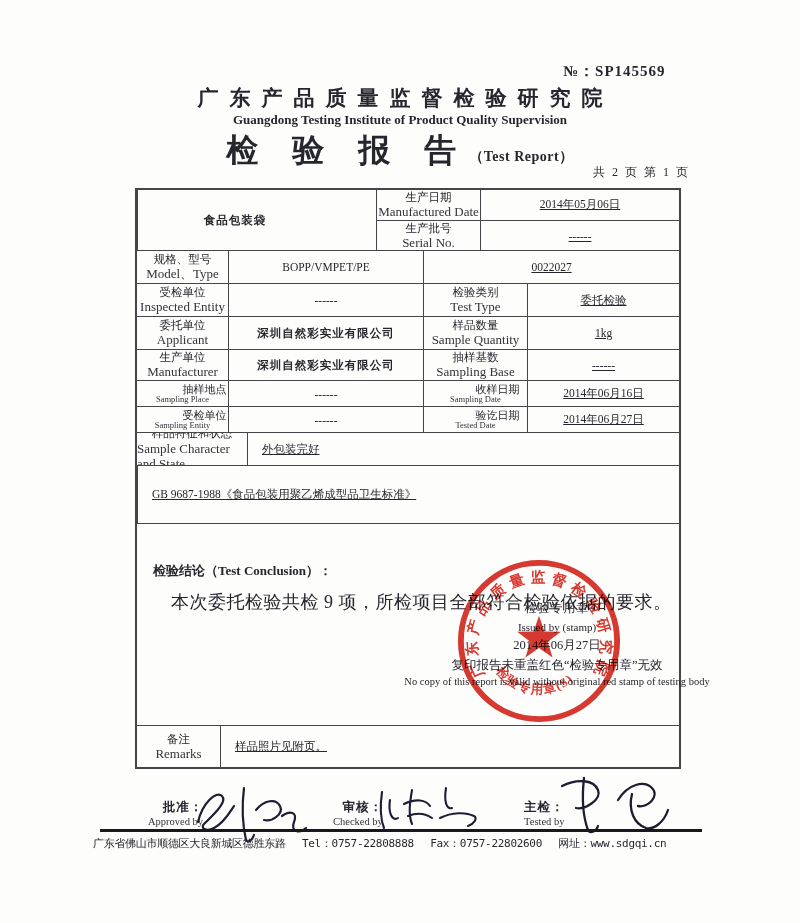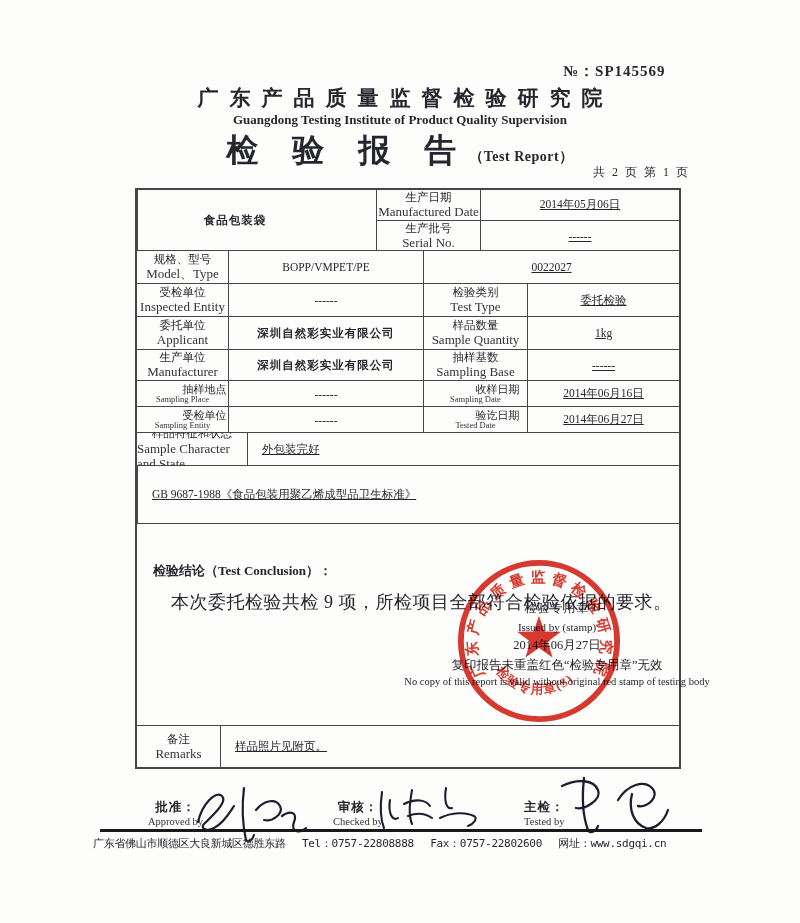--- a/index.html
+++ b/index.html
@@ -52,21 +52,21 @@
   .c-right .l3 { font-size:12.5px; margin-top:4px; }
   .c-right .l4 { font-size:12.5px; margin-top:3px; }
   .c-right .l5 { font-size:10.5px; margin-top:2px; white-space:nowrap; }
   .remarks { height:42px; }
 
   
   .stamp { position:absolute; left:318px; top:32px; width:168px; height:170px;
            mix-blend-mode:multiply; opacity:0.92; pointer-events:none; }
 
   
-  .sigline { position:absolute; display:flex; flex-direction:column; align-items:center; }
+  .sigline { position:absolute; display:flex; flex-direction:column; align-items:flex-end; }
   .sigline .zh { font-size:12.5px; font-weight:bold; letter-spacing:1px; }
   .sigline .en { font-size:10.5px; }
   .sig-svg { position:absolute; }
 
   
   .footer-rule { position:absolute; left:100px; top:829px; width:602px; height:3px; background:#17171c; }
   .footer-text { position:absolute; left:93px; top:836px; width:620px; font-size:11px;
                  font-family:"DejaVu Sans Mono","Liberation Mono",monospace; letter-spacing:-0.3px;
                  white-space:nowrap; color:#26262e; }
   .footer-text span { margin-right:10px; }

